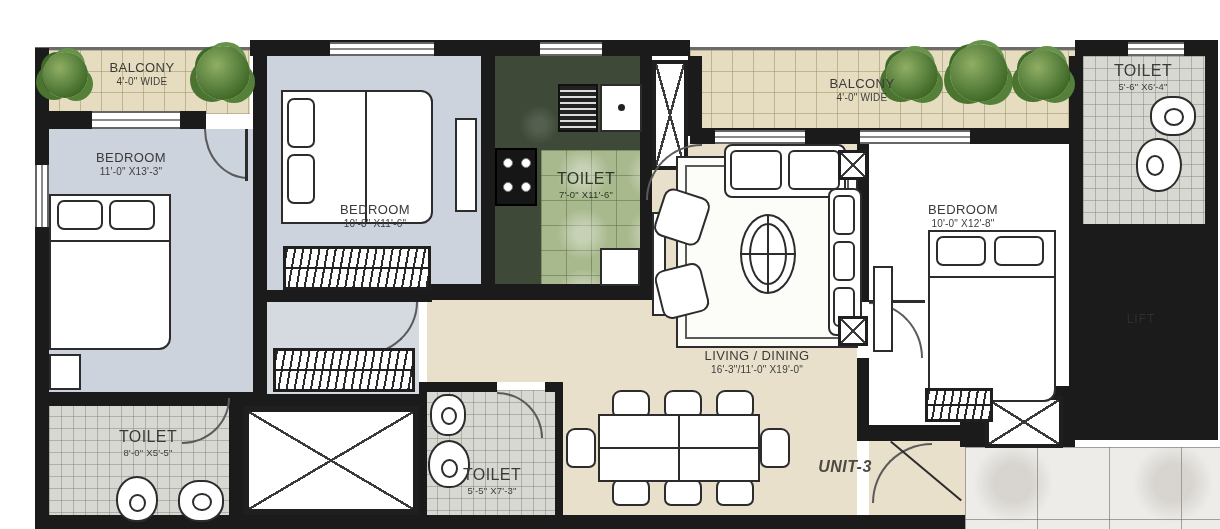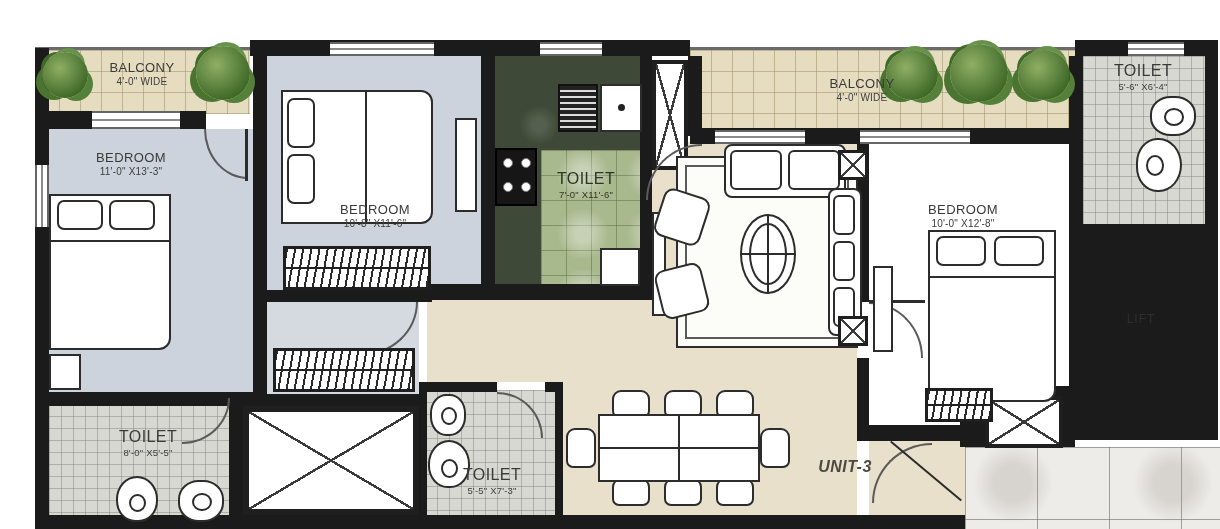--- a/index.html
+++ b/index.html
@@ -248,20 +248,24 @@
     <div class="rdim">4'-0" WIDE</div>
   </div>
   <div class="rlabel small" style="left:1143px;top:62px;">
     <div class="rname">TOILET</div>
     <div class="rdim">5'-6" X6'-4"</div>
   </div>
   <div class="rlabel" style="left:963px;top:202px;">
     <div class="rname">BEDROOM</div>
     <div class="rdim">10'-0" X12'-8"</div>
   </div>
+  <div class="rlabel" style="left:757px;top:348px;">
+    <div class="rname">LIVING / DINING</div>
+    <div class="rdim">16'-3"/11'-0" X19'-0"</div>
+  </div>
   <div class="rlabel small" style="left:148px;top:428px;">
     <div class="rname">TOILET</div>
     <div class="rdim">8'-0" X5'-5"</div>
   </div>
   <div class="rlabel small" style="left:492px;top:466px;">
     <div class="rname">TOILET</div>
     <div class="rdim">5'-5" X7'-3"</div>
   </div>
   <div class="rlabel liftlbl" style="left:1141px;top:312px;">
     <div class="rname">LIFT</div>

